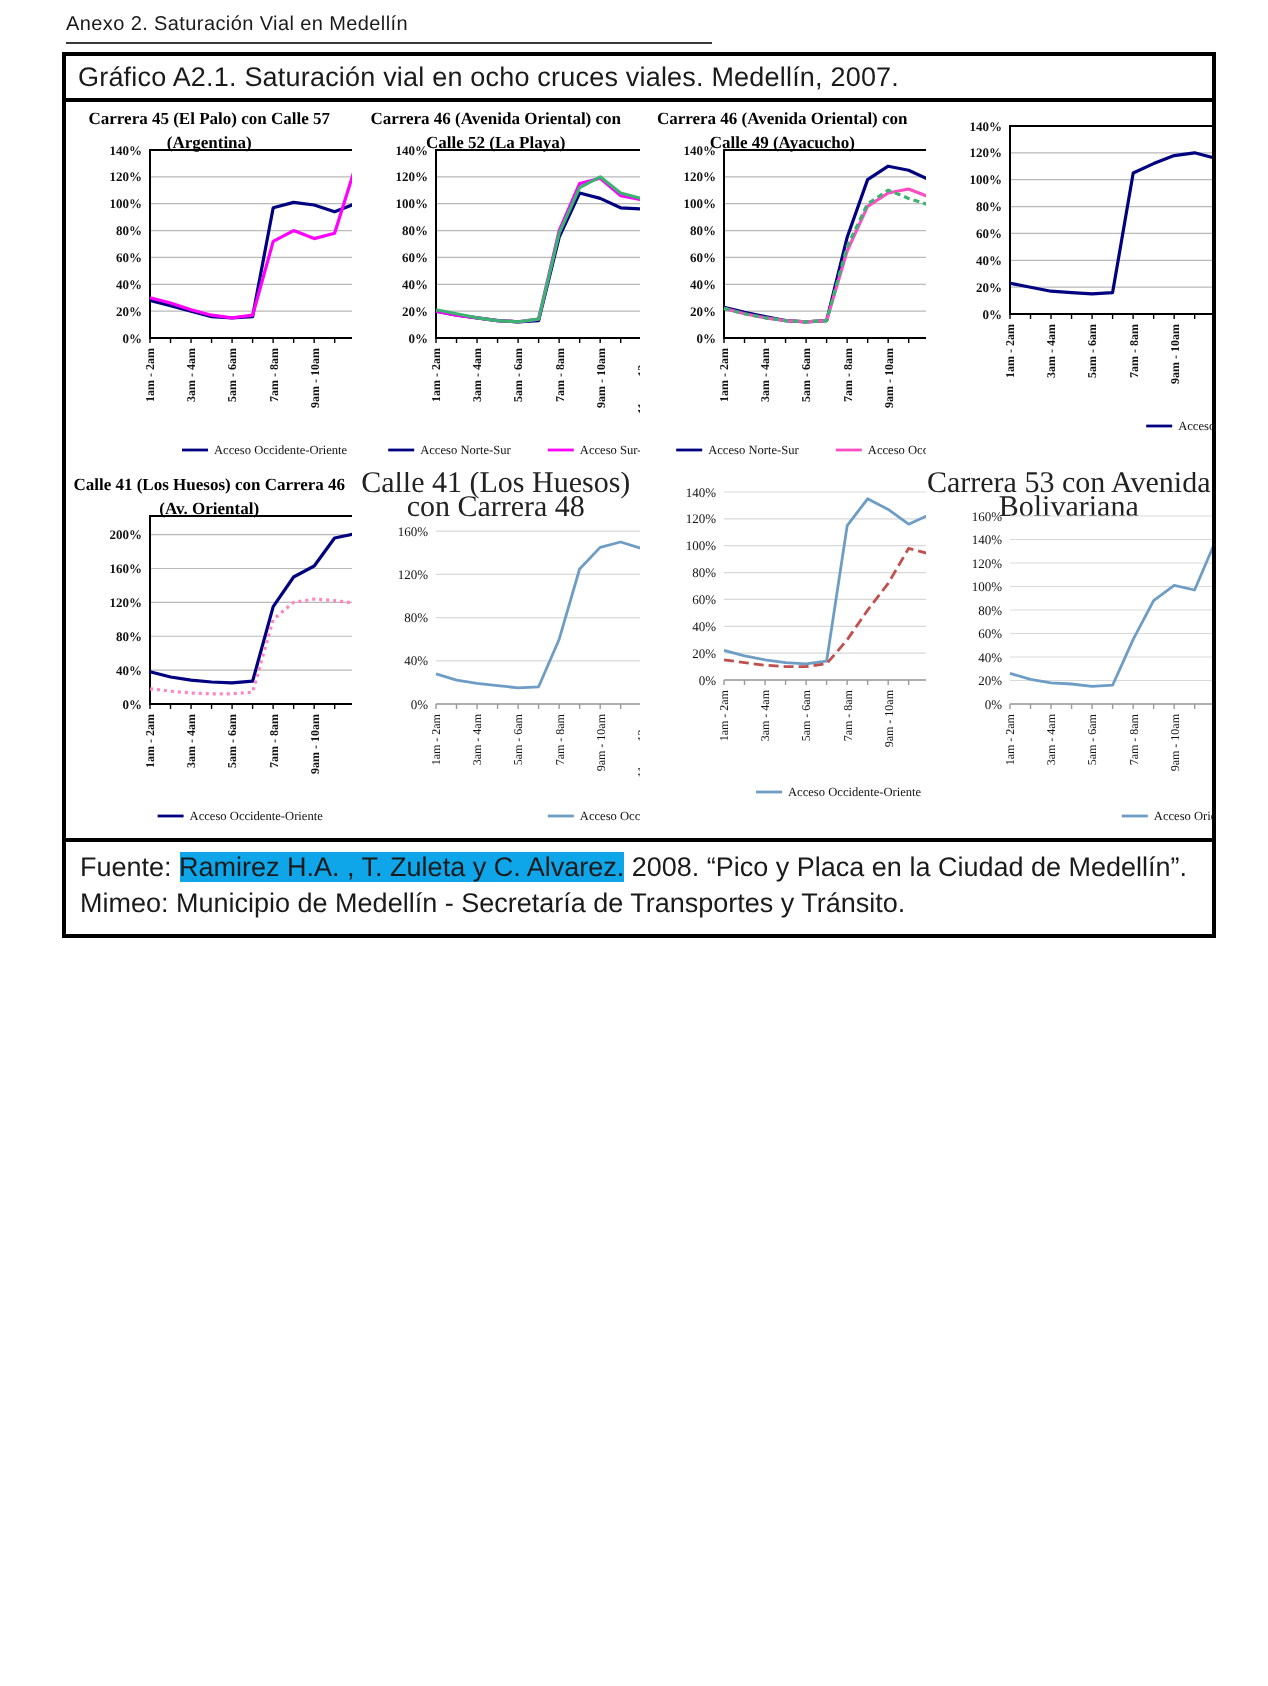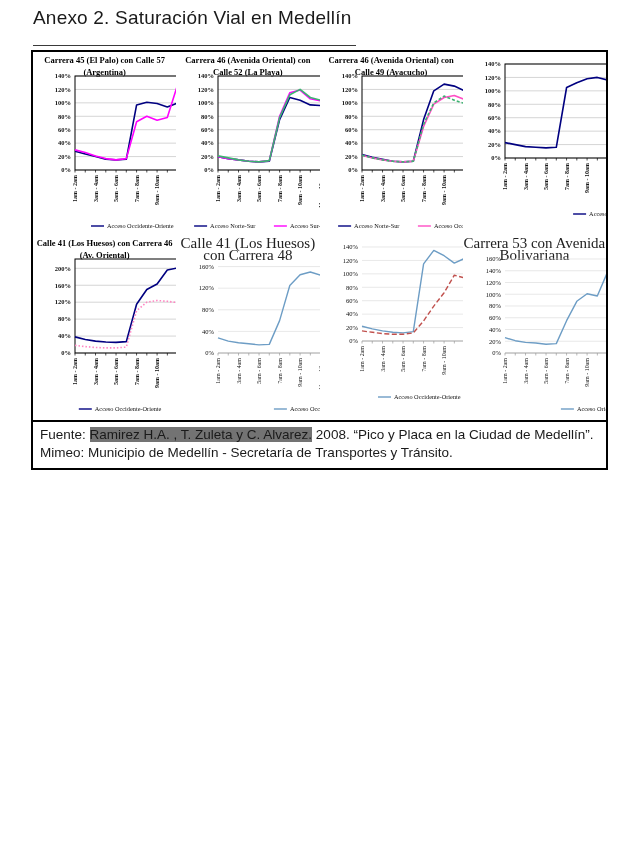--- a/index.html
+++ b/index.html
@@ -1,36 +1,37 @@
 <!DOCTYPE html>
 <html><head>
 <meta charset="utf-8">
 <style>
   html,body{margin:0;padding:0;background:#fff;}
   body{width:634px;height:843px;font-family:"Liberation Sans",sans-serif;color:#1a1a1a;overflow:hidden;}
   .page{padding:5px 26px 0 31px;}
-  .page-title{font-size:19px;font-weight:400;margin:2px 0 4px 2px;border-bottom:1px solid #3a3a3a;padding-bottom:16px;width:56%;letter-spacing:.2px;}
+  .page-title{font-size:10px;font-weight:400;margin:2px 0 4px 2px;border-bottom:1px solid #3a3a3a;padding-bottom:3px;width:56%;letter-spacing:.2px;}
   .figure{border:2px solid #000;}
   .caption{border-bottom:2px solid #000;padding:3px 6px 3px 6px;font-size:13.5px;letter-spacing:.1px;}
   .grid{display:grid;grid-template-columns:1fr 1fr 1fr 1fr;padding:2px 0 0 0;}
   .cell{height:183px;overflow:hidden;text-align:center;}
   .ctitle{font-family:"Liberation Serif",serif;line-height:12px;height:12px;color:#000;}
   .ctitle.classic{font-size:8.5px;font-weight:bold;}
   .ctitle.modern{font-size:15px;font-weight:normal;color:#222;}
   svg.chart{display:block;margin:0 auto;}
   .fuente{border-top:2px solid #000;padding:4px 7px 6px 7px;font-size:13.5px;line-height:1.32;}
-  .hl{background:#737373;}
+  .hl{background:#0ea5e9;}
 </style>
 </head>
 <body>
 
 <div class="page">
   <h1 class="page-title">Anexo 2. Saturación Vial en Medellín</h1>
 
   <div class="figure">
+    <div class="caption">Gráfico A2.1. Saturación vial en ocho cruces viales. Medellín, 2007.</div>
 
     <div class="grid">
       <div class="cell">
         <div class="ctitle classic">Carrera 45 (El Palo) con Calle 57 (Argentina)</div>
         <svg class="chart" width="286" height="170" viewBox="0 0 286 170">
             <g>
               <line x1="42" x2="278" y1="104" y2="104" stroke="#b9b9b9" stroke-width="0.6"></line>
               <line x1="42" x2="278" y1="90.57142857142857" y2="90.57142857142857" stroke="#b9b9b9" stroke-width="0.6"></line>
               <line x1="42" x2="278" y1="77.14285714285714" y2="77.14285714285714" stroke="#b9b9b9" stroke-width="0.6"></line>
               <line x1="42" x2="278" y1="63.714285714285715" y2="63.714285714285715" stroke="#b9b9b9" stroke-width="0.6"></line>

